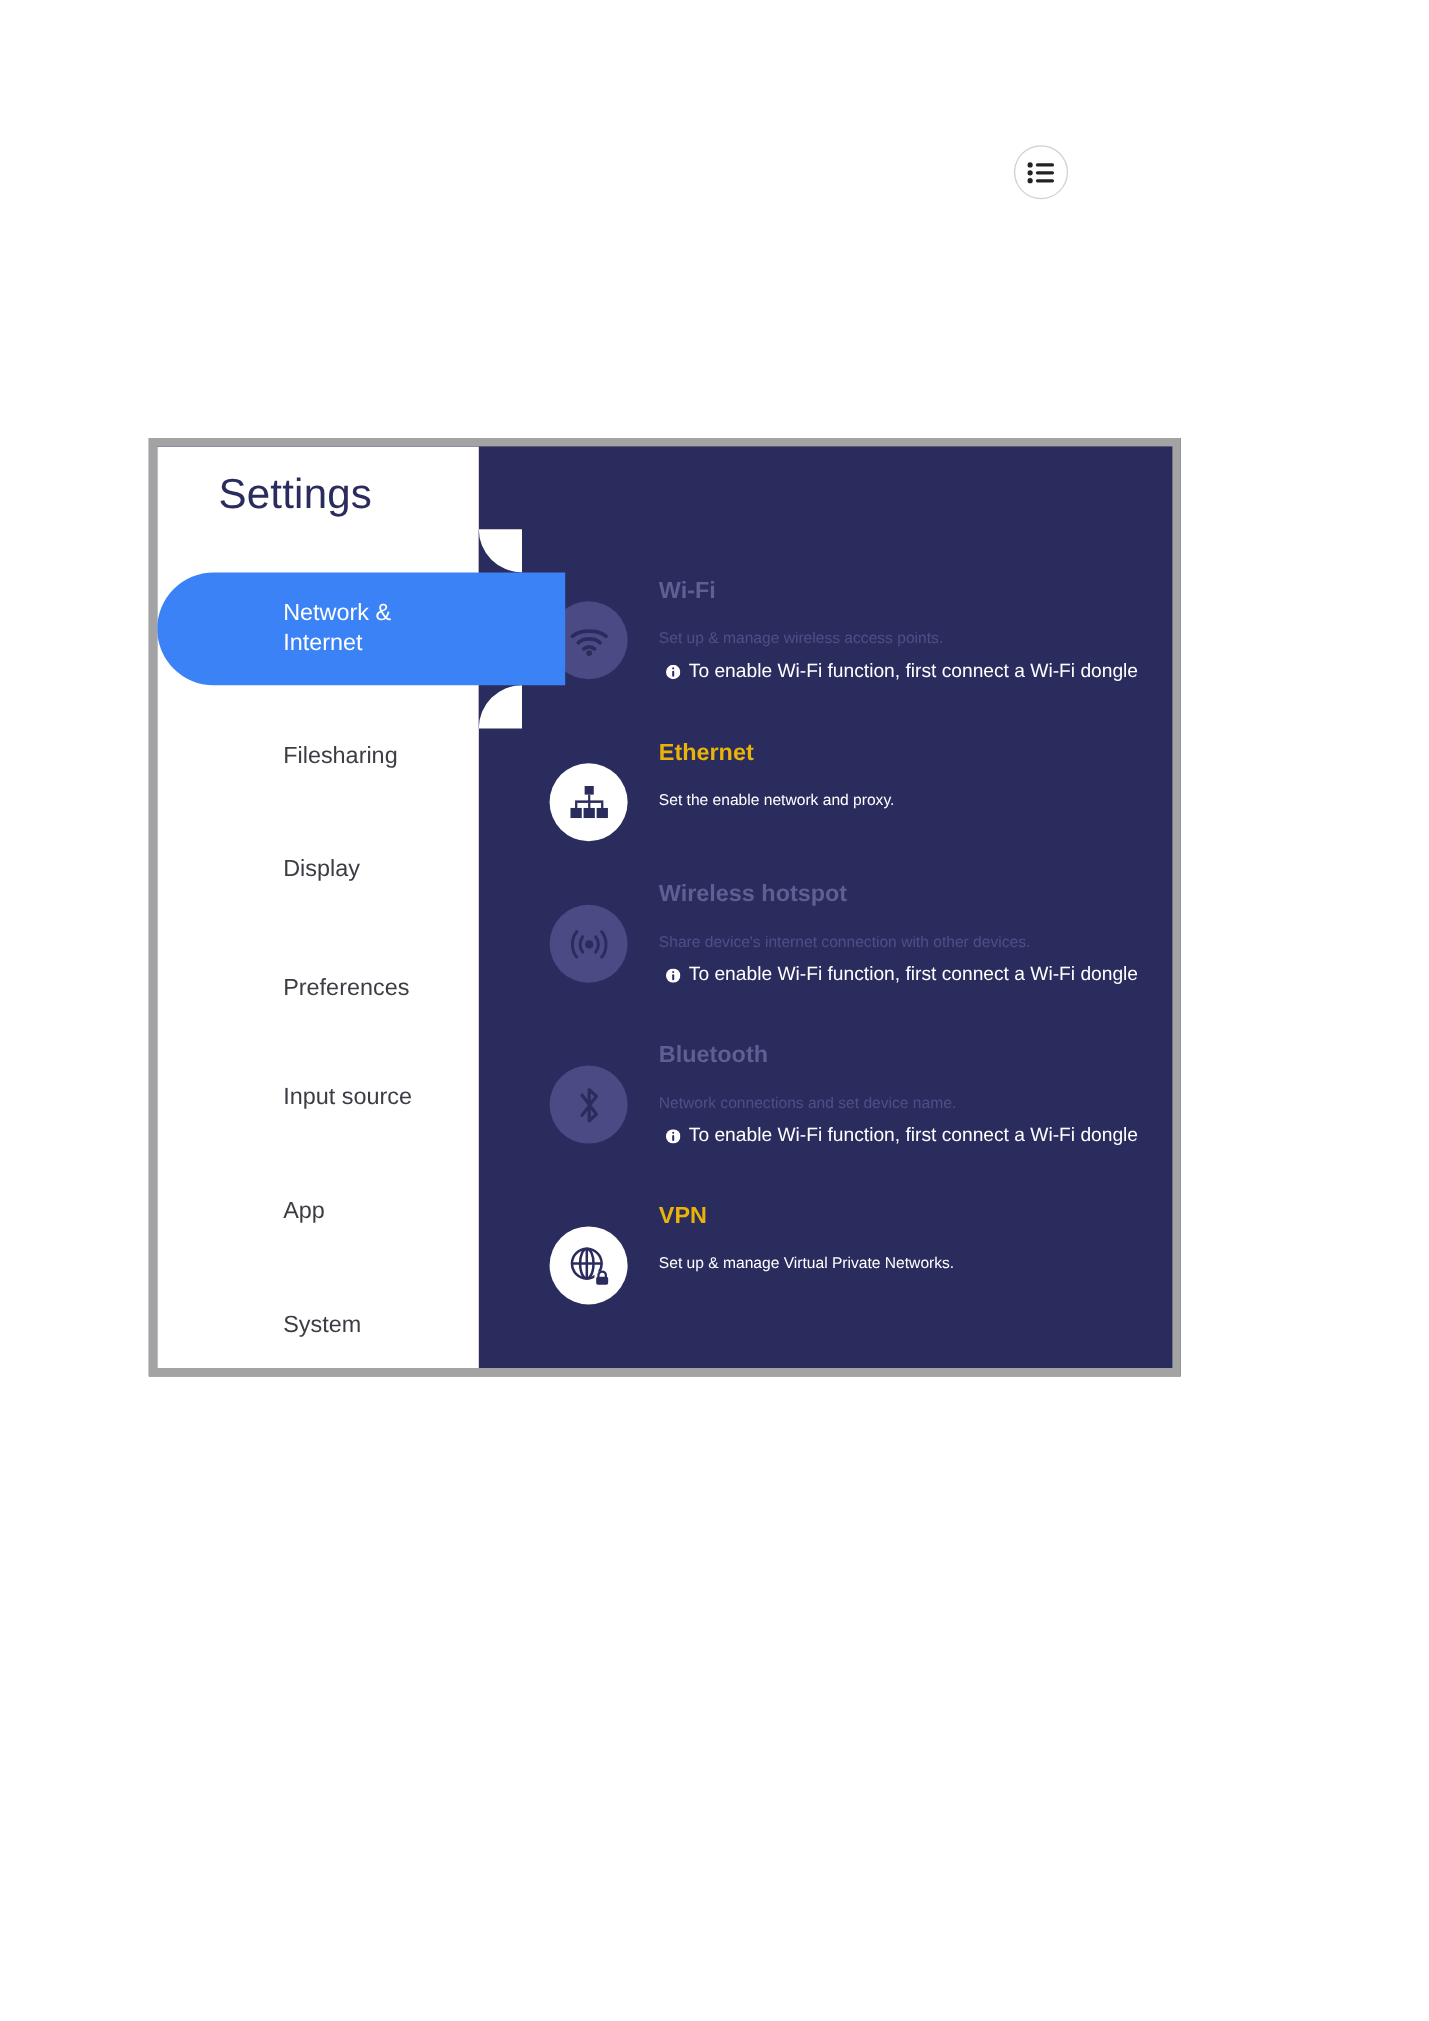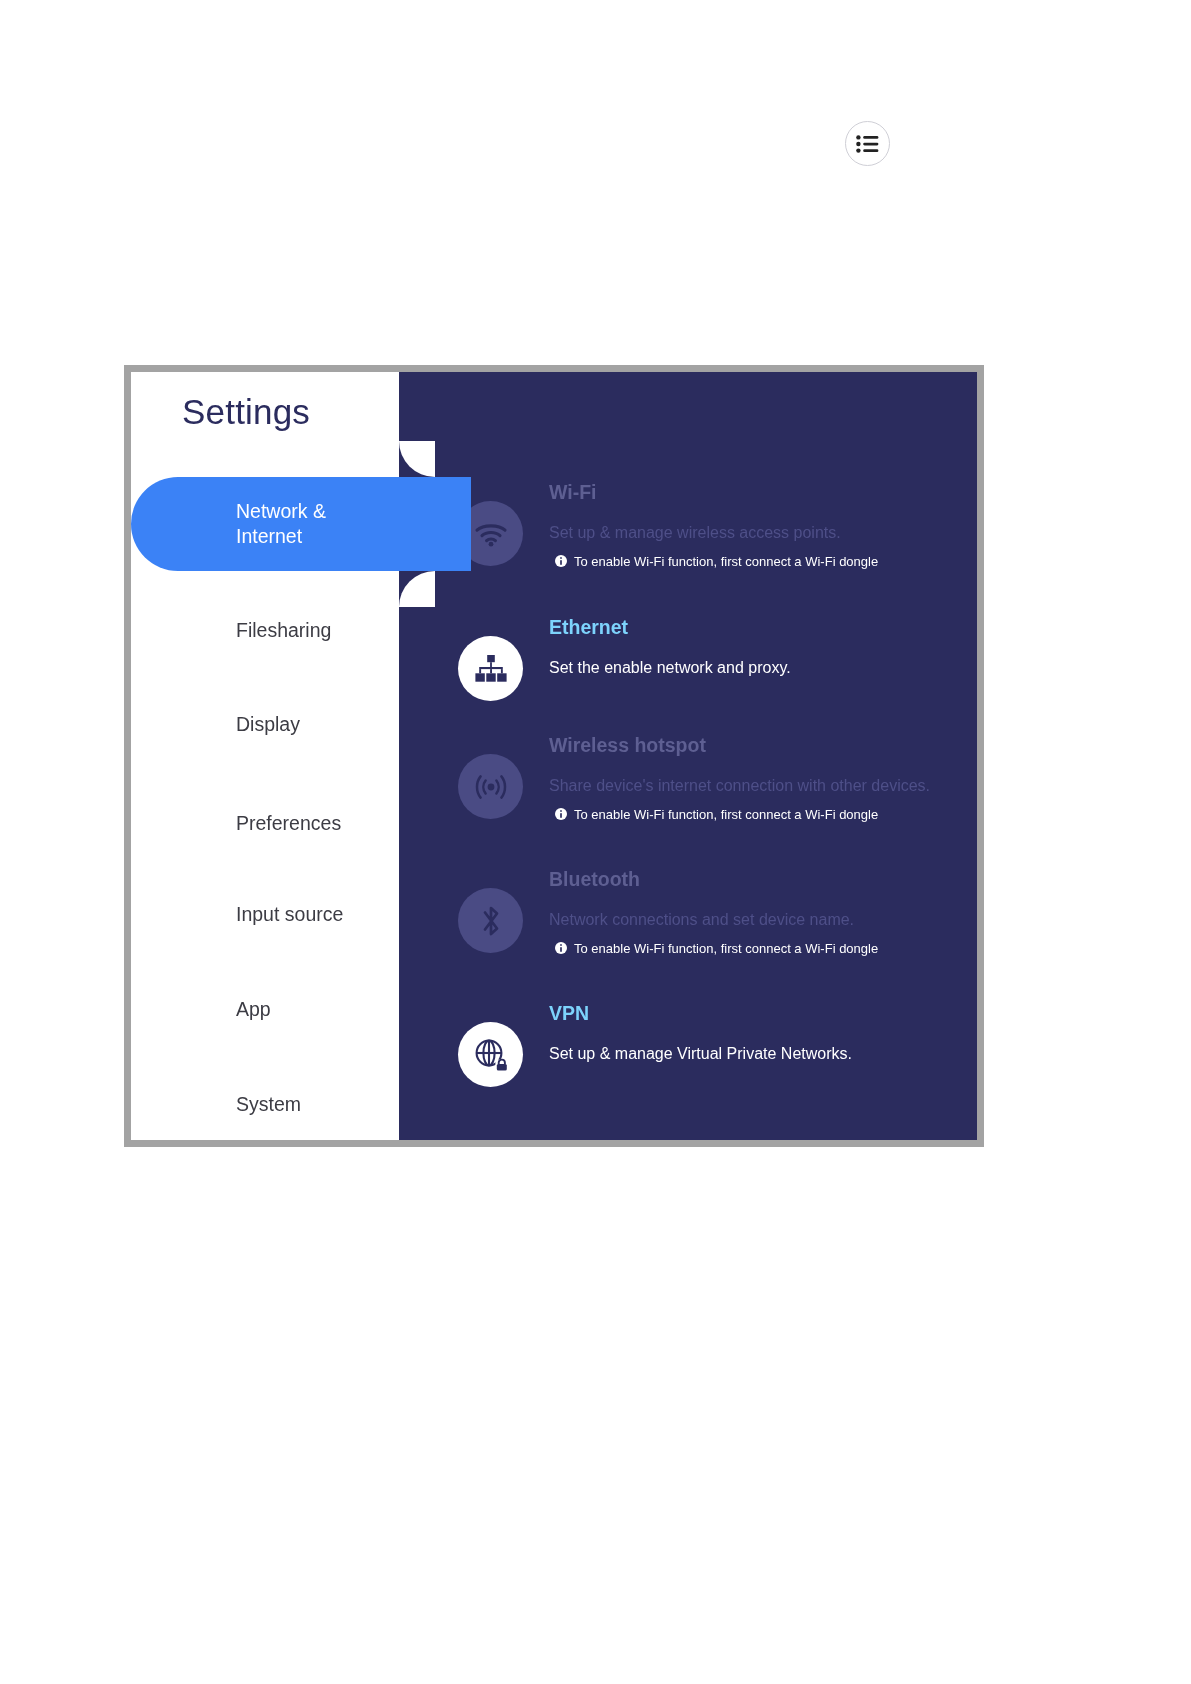--- a/index.html
+++ b/index.html
@@ -172,28 +172,28 @@
   .row-icon svg { display: block; }
 
   .row-text {
     margin-left: 26px;
     padding-top: 6px;
   }
 
   .row-title {
     font-size: 19.5px;
     font-weight: bold;
-    color: #7dd3fc;
+    color: #eab308;
     line-height: 1;
     white-space: nowrap;
   }
   .row.disabled .row-title { color: #5e5f92; }
 
   .row-desc {
-    font-size: 16px;
+    font-size: 13px;
     font-weight: 400;
     color: #ffffff;
     margin-top: 22px;
     line-height: 1;
     white-space: nowrap;
   }
   .row.disabled .row-desc { color: #4e4f88; }
 
   .row-note {
     display: flex;
@@ -205,21 +205,21 @@
     flex: 0 0 auto;
     width: 12px;
     height: 12px;
     margin-right: 7px;
     display: flex;
     align-items: center;
     justify-content: center;
   }
   .note-icon svg { display: block; }
   .note-text {
-    font-size: 13px;
+    font-size: 16px;
     color: #ffffff;
     line-height: 1;
     white-space: nowrap;
   }
 </style>
 </head>
 <body>
 
 <div class="topbar">
   <div class="list-button">

